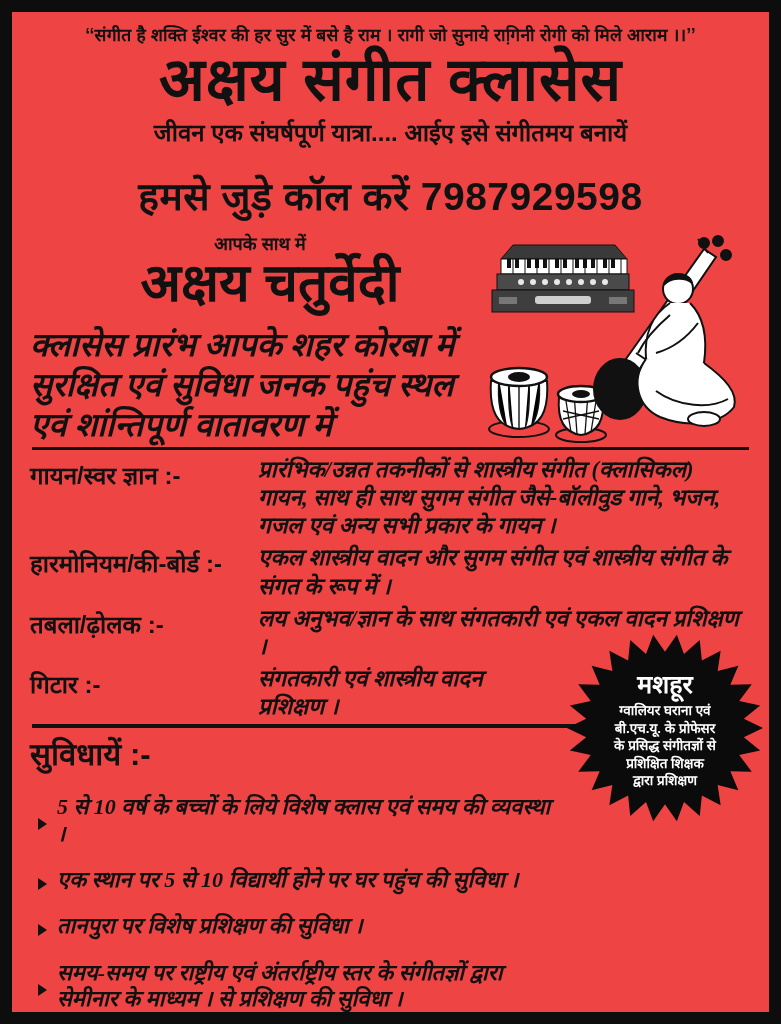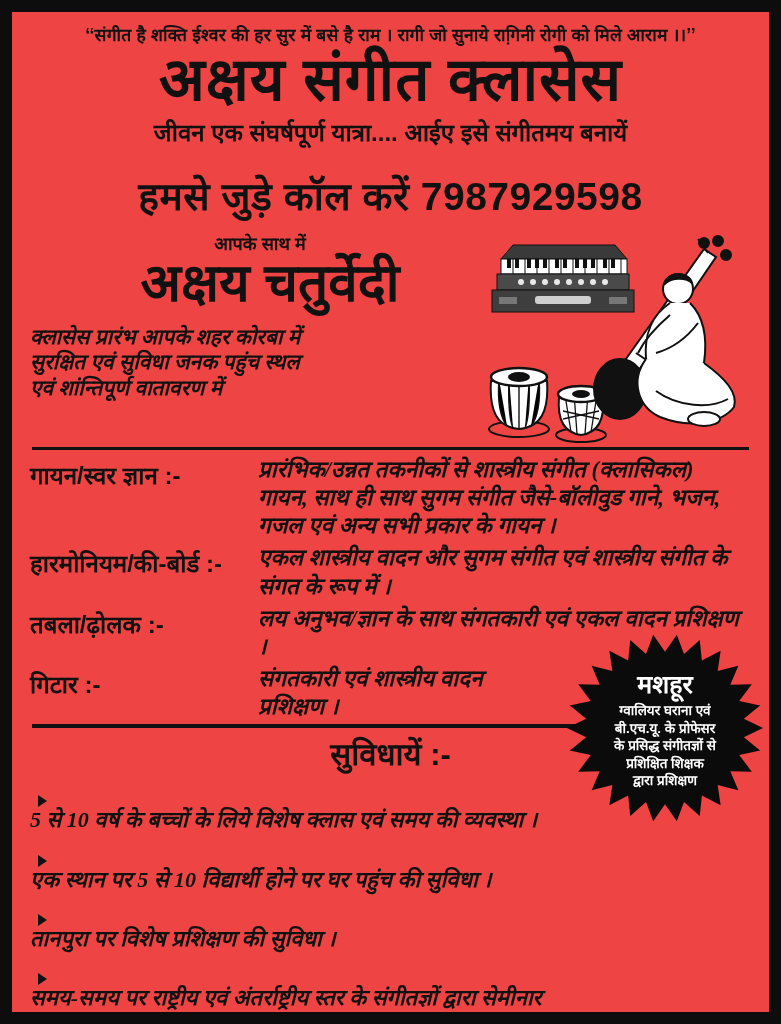--- a/index.html
+++ b/index.html
@@ -23,37 +23,37 @@
     text-align:center;font-weight:900;font-size:60px;line-height:1.05;
     margin-top:2px;letter-spacing:1px;
   }
   .tagline{text-align:center;font-weight:bold;font-size:24px;margin-top:4px;}
   .call-line{text-align:center;font-weight:900;font-size:39px;margin-top:20px;letter-spacing:.5px;}
 
   .hero{position:relative;height:212px;margin-top:10px;}
   .hero-left{width:480px;}
   .with-you{font-size:18px;font-weight:bold;text-align:center;width:460px;}
   .instructor-name{font-size:53px;font-weight:900;text-align:center;width:480px;line-height:1.05;}
-  .intro-lines{margin-top:14px;font-family:"Liberation Serif", serif;font-style:italic;font-weight:bold;font-size:21px;line-height:1.22;}
+  .intro-lines{margin-top:14px;font-family:"Liberation Serif", serif;font-style:italic;font-weight:bold;font-size:33px;line-height:1.22;}
   .hero-art{position:absolute;right:0;top:0;width:272px;height:212px;}
   .art-harmonium{position:absolute;left:8px;top:8px;}
   .art-tabla{position:absolute;left:0;bottom:0;}
   .art-sitar{position:absolute;right:0;top:0;}
 
   .divider{height:0;border-top:3px solid #111;margin:4px 2px 0 2px;}
   .divider-thick{height:0;border-top:4px solid #111;margin:3px 2px 0 2px;}
 
   .courses{display:grid;grid-template-columns:228px 1fr;row-gap:4px;margin-top:6px;}
   .course-label{font-weight:900;font-size:24px;padding-top:2px;}
   .course-desc{font-family:"Liberation Serif", serif;font-style:italic;font-weight:bold;font-size:22.5px;line-height:1.25;padding-right:6px;}
   .course-desc.short{padding-right:210px;}
 
-  .facilities-heading{font-weight:900;font-size:31px;margin-top:4px;text-align:center;}
+  .facilities-heading{font-weight:900;font-size:31px;margin-top:4px;}
   ul.facilities{list-style:none;margin:4px 0 0 0;padding:0;}
-  ul.facilities li{display:flex;align-items:flex-start;margin:14px 0;flex-direction:column;}
+  ul.facilities li{display:flex;align-items:center;margin:20px 0;}
   ul.facilities li:nth-child(-n+4){padding-right:190px;}
   .bullet-arrow{flex:0 0 auto;width:0;height:0;margin:7px 10px 0 8px;
     border-left:9px solid #111;border-top:6px solid transparent;border-bottom:6px solid transparent;}
   .bullet-text{font-family:"Liberation Serif", serif;font-style:italic;font-weight:bold;font-size:22px;line-height:1.2;}
 
   .starburst{position:absolute;top:622px;right:6px;width:196px;height:188px;z-index:5;}
   .starburst svg{position:absolute;inset:0;width:100%;height:100%;}
   .starburst-text{position:absolute;inset:0;display:flex;flex-direction:column;justify-content:center;align-items:center;color:#fff;text-align:center;padding:14px;}
   .starburst-headline{font-size:25px;font-weight:900;margin-bottom:2px;}
   .starburst-line{font-size:13.5px;font-weight:bold;line-height:1.3;white-space:nowrap;}

